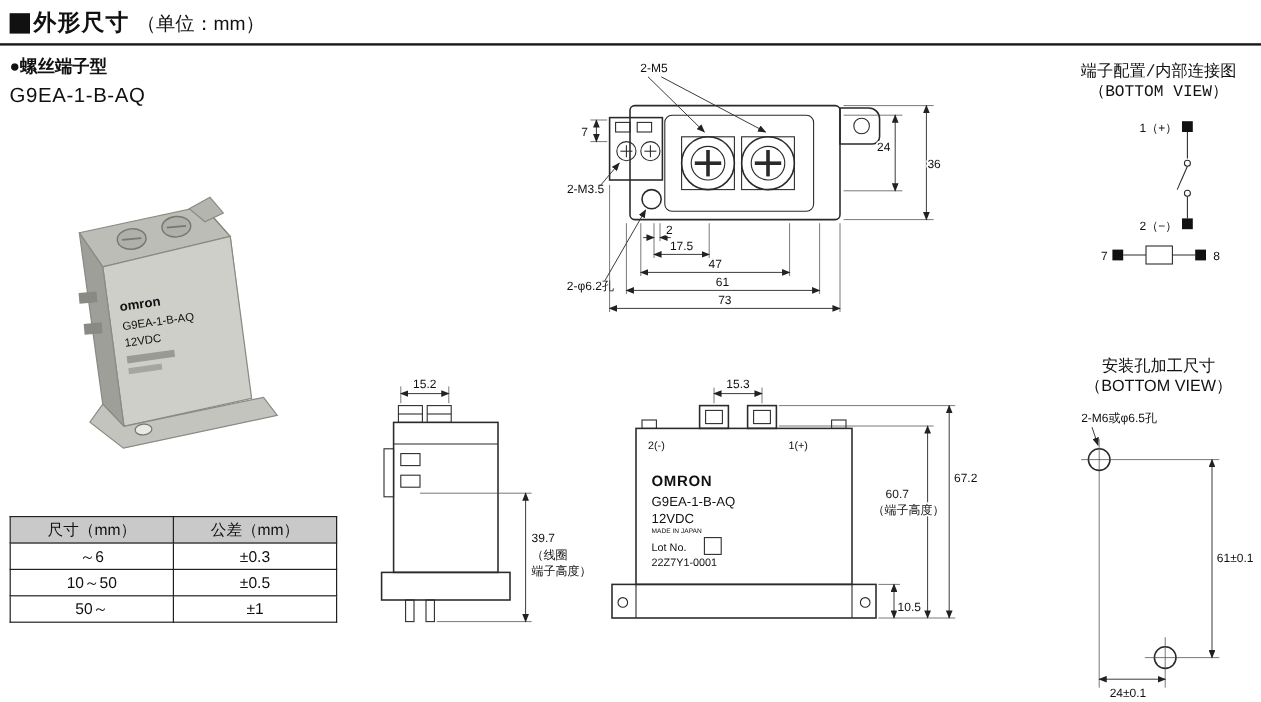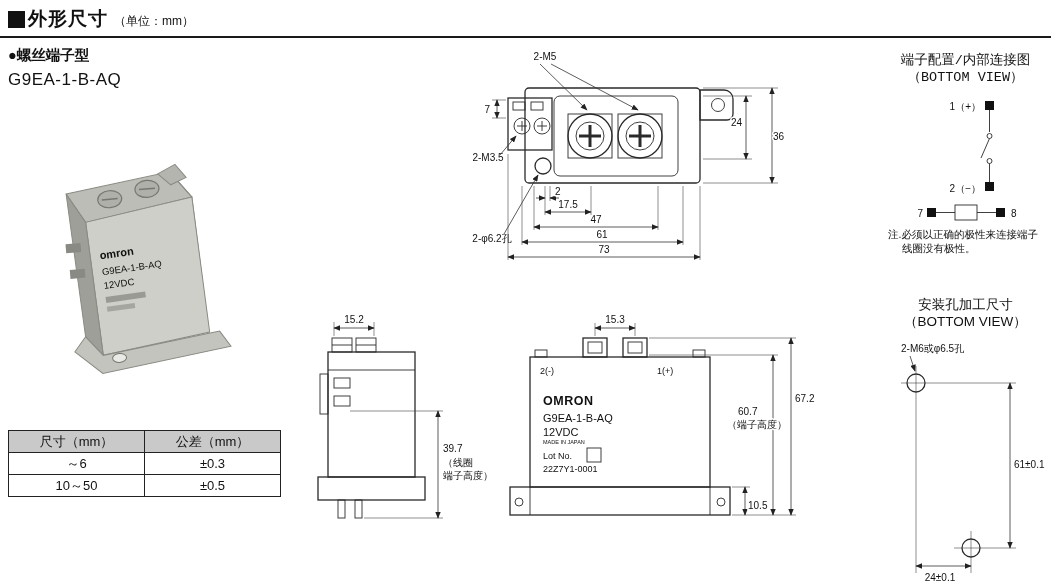--- a/index.html
+++ b/index.html
@@ -3,21 +3,21 @@
 <meta charset="utf-8">
 <style>
   html,body{margin:0;padding:0;background:#fff;}
   .page{position:relative;width:1051px;height:585px;background:#fff;overflow:hidden;
         font-family:"Liberation Sans",sans-serif;color:#111;}
   .abs{position:absolute;}
   
   .hdr{left:8px;top:6px;display:flex;align-items:baseline;}
   .hdr .sq{width:17px;height:17px;background:#111;align-self:center;margin-right:3px;}
   .hdr .t{font-size:19px;font-weight:700;letter-spacing:1px;}
-  .hdr .u{font-size:12px;margin-left:6px;}
+  .hdr .u{font-size:16px;margin-left:6px;}
   .rule{left:0;top:36px;width:1051px;height:2px;background:#1a1a1a;}
   .typ{left:8px;top:46px;font-size:14.5px;font-weight:700;}
   .mdl{left:8px;top:70px;font-size:17px;letter-spacing:.5px;}
   
   .rt1{left:880px;top:52px;width:171px;text-align:center;font-size:13.5px;line-height:17px;font-family:Liberation Mono, monospace;}
   .rt2{left:880px;top:296px;width:171px;text-align:center;font-size:13.5px;line-height:17px;}
   .note{left:888px;top:227px;font-size:10.5px;line-height:14px;width:163px;}
   .note .in{padding-left:14px;}
   
   table.tol{left:8px;top:430px;border-collapse:collapse;table-layout:fixed;}
@@ -80,20 +80,24 @@
       <th>尺寸（mm）</th>
       <th>公差（mm）</th>
     </tr>
     <tr>
       <td>～6</td>
       <td>±0.3</td>
     </tr>
     <tr>
       <td>10～50</td>
       <td>±0.5</td>
+    </tr>
+    <tr>
+      <td>50～</td>
+      <td>±1</td>
     </tr>
   </tbody>
     </table>
 
   <svg class="abs" style="left:450px;top:48px;" width="360" height="258">
     <defs>
       <marker id="aTV" viewBox="0 0 10 8" refX="9" refY="4" markerWidth="9" markerHeight="7" orient="auto-start-reverse">
           <path d="M0,0 L10,4 L0,8 z" fill="#222"></path>
         </marker>
     </defs>
@@ -271,24 +275,20 @@
       <rect x="103" y="122" width="9" height="9" class="blk"></rect>
     </g>
     <g>
       <text class="dt" x="88" y="24" font-size="11" text-anchor="end">1（+）</text>
       <text class="dt" x="88" y="106" font-size="11" text-anchor="end">2（−）</text>
       <text class="dt" x="30" y="131" font-size="11" text-anchor="end">7</text>
       <text class="dt" x="118" y="131" font-size="11">8</text>
     </g>
   </svg>
 
-  <div class="abs note">
-    <div>注.必须以正确的极性来连接端子</div>
-    <div class="in">线圈没有极性。</div>
-  </div>
 
   <div class="abs rt2">
     <div>安装孔加工尺寸</div>
     <div>（BOTTOM VIEW）</div>
   </div>
 
   <svg class="abs" style="left:888px;top:338px;" width="163" height="247">
     <defs>
       <marker id="aMH" viewBox="0 0 10 8" refX="9" refY="4" markerWidth="9" markerHeight="7" orient="auto-start-reverse">
           <path d="M0,0 L10,4 L0,8 z" fill="#222"></path>

